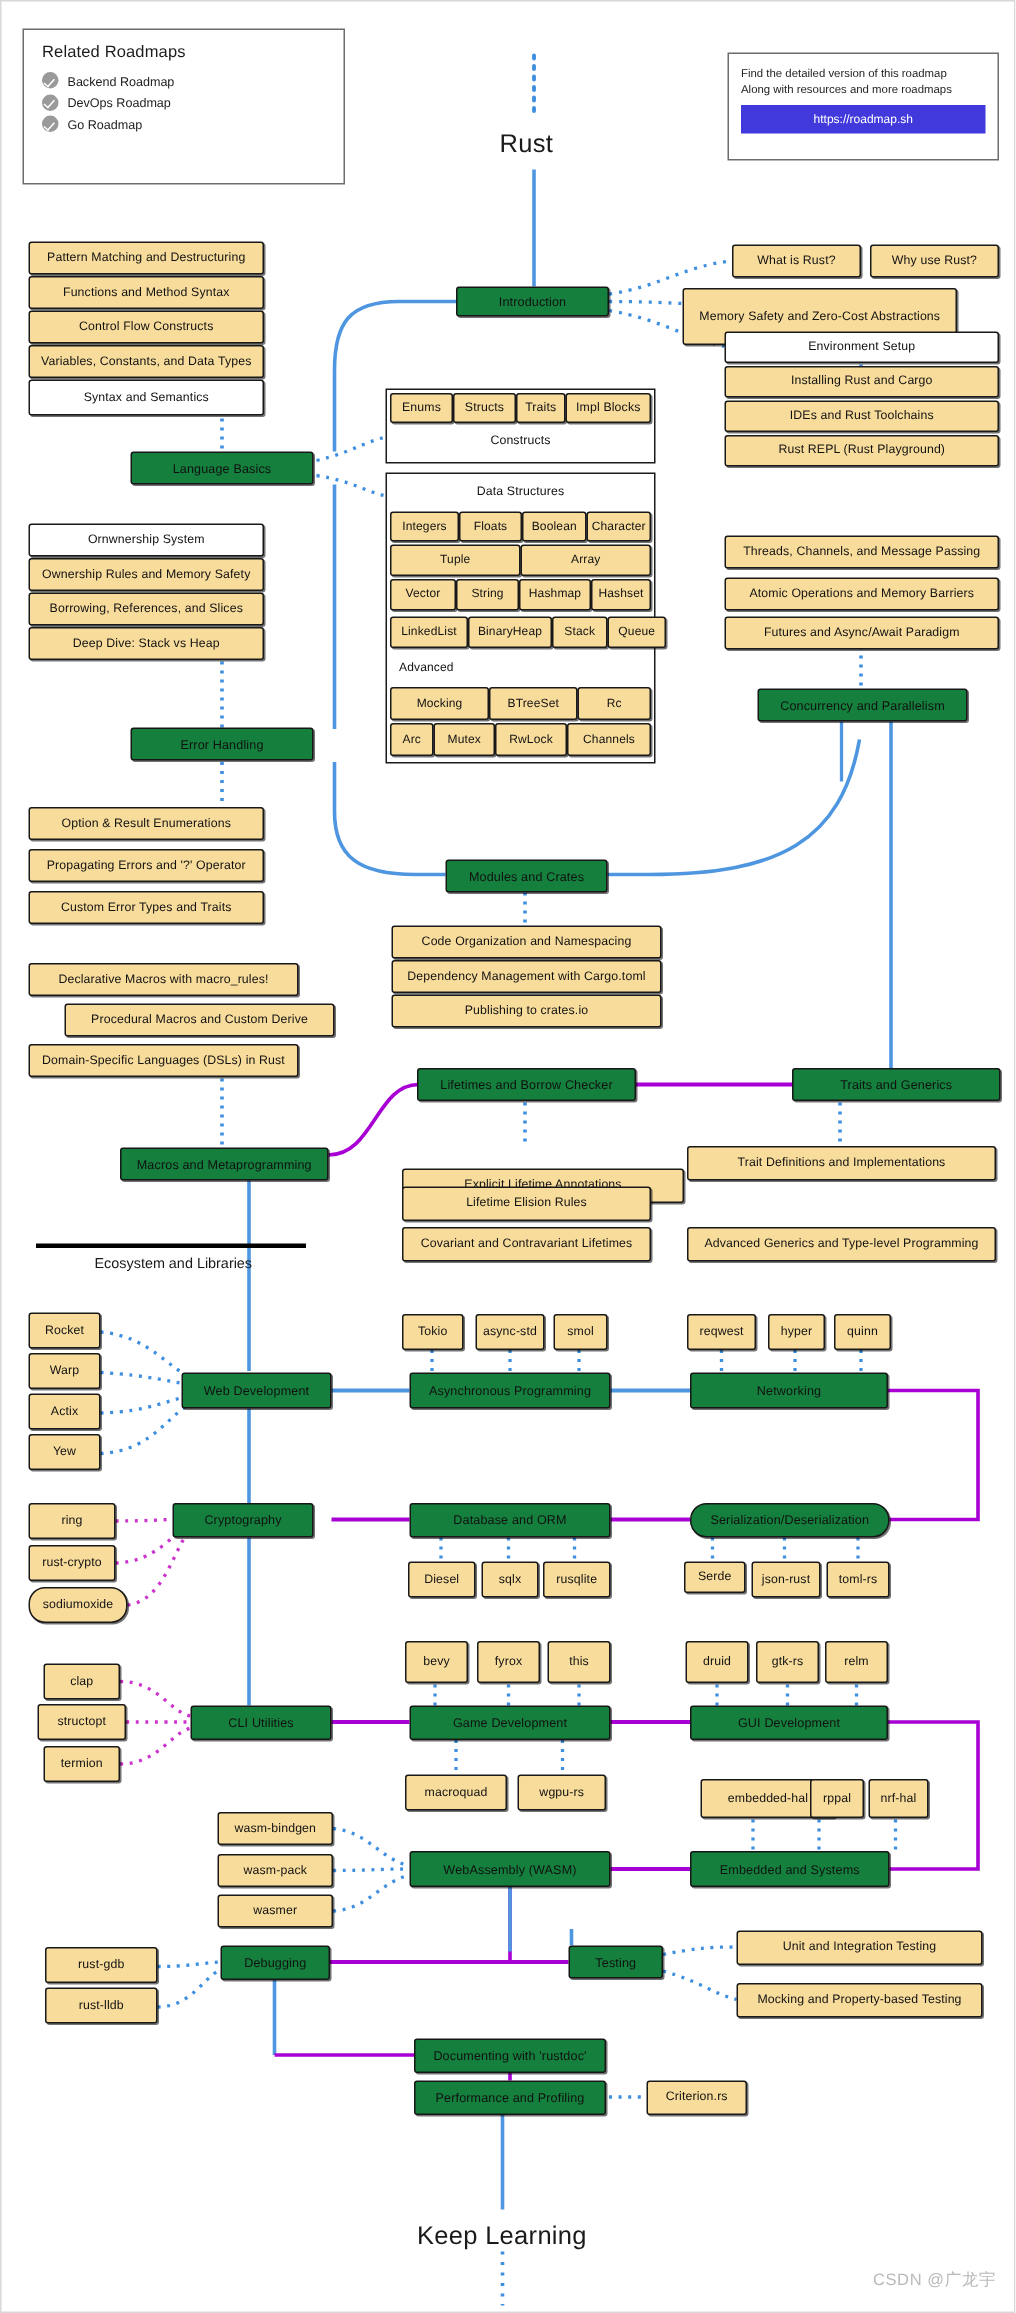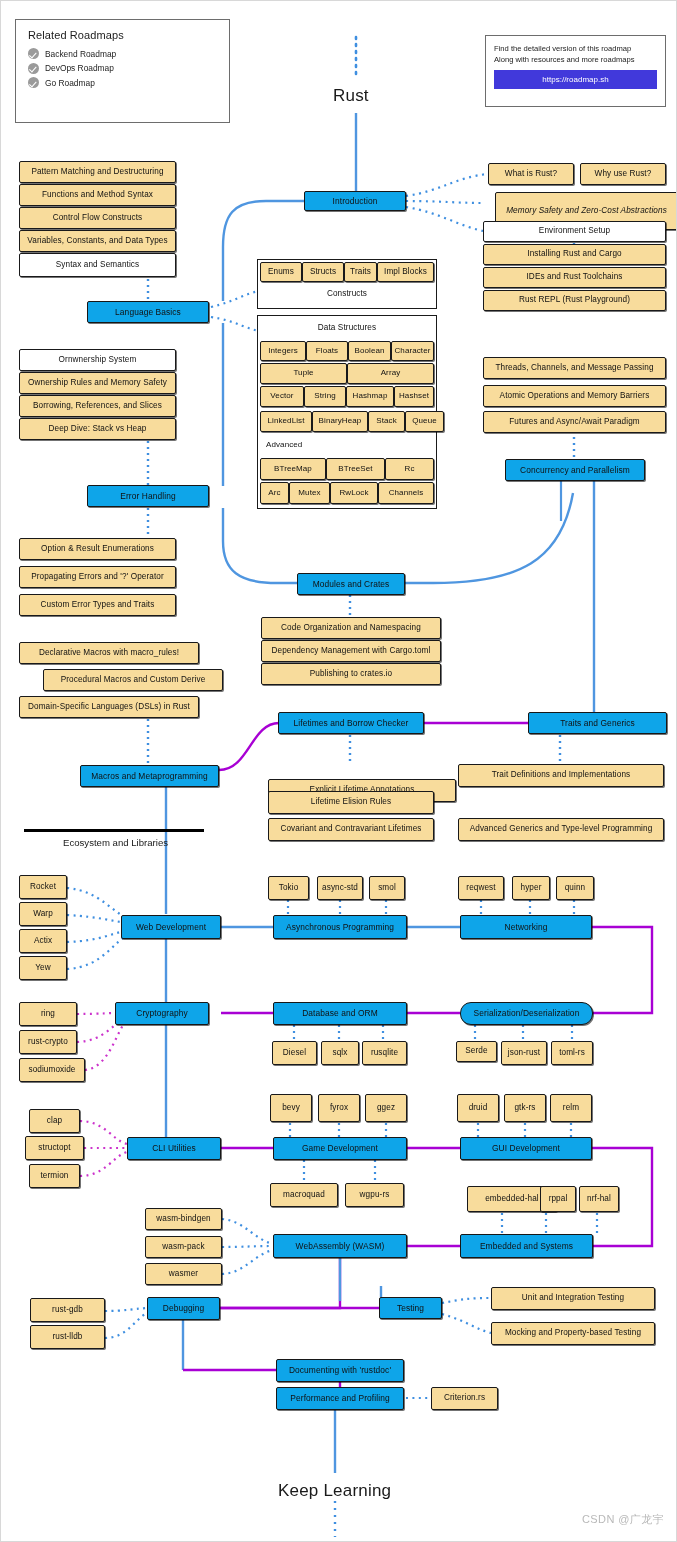--- a/index.html
+++ b/index.html
@@ -35,21 +35,21 @@
     font-size: 8.2px;
     line-height: 1.05;
     letter-spacing: 0.1px;
     color: #111;
     padding: 1px 2px;
     background: #f8dc9c;
     box-shadow: 1px 1px 0 rgba(0,0,0,0.55);
     white-space: nowrap;
   }
   .primary {
-    background: #0ea5e9;
+    background: #15803d;
     border-color: #171717;
     font-size: 8.4px;
   }
   .plain {
     background: #ffffff;
   }
   .tiny { font-size: 8px; }
 
   
   #related-card {
@@ -312,21 +312,21 @@
 
   <div class="headline" style="left:332px; top:85px;">Rust</div>
   <div class="headline" style="left:277px; top:1480px;">Keep Learning</div>
   <div id="eco-rule" style="left:23px; top:828px; width:180px;"></div>
   <div id="eco-label" style="left:62px; top:836px;">Ecosystem and Libraries</div>
   <div id="watermark">CSDN @广龙宇</div>
 
   <div class="node primary" style="left:303px; top:190px; width:102px; height:20px;">Introduction</div>
   <div class="node" style="left:487px; top:162px; width:86px; height:22px;">What is Rust?</div>
   <div class="node" style="left:579px; top:162px; width:86px; height:22px;">Why use Rust?</div>
-  <div class="node" style="left:494px; top:191px; width:183px; height:38px;font-style:italic;">Memory Safety and Zero-Cost Abstractions</div>
+  <div class="node" style="left:454px; top:191px; width:183px; height:38px;">Memory Safety and Zero-Cost Abstractions</div>
 
   <div class="node plain" style="left:482px; top:220px; width:183px; height:21px;">Environment Setup</div>
   <div class="node" style="left:482px; top:243px; width:183px; height:21px;">Installing Rust and Cargo</div>
   <div class="node" style="left:482px; top:266px; width:183px; height:21px;">IDEs and Rust Toolchains</div>
   <div class="node" style="left:482px; top:289px; width:183px; height:21px;">Rust REPL (Rust Playground)</div>
 
   <div class="node" style="left:18px; top:160px; width:157px; height:22px;">Pattern Matching and Destructuring</div>
   <div class="node" style="left:18px; top:183px; width:157px; height:22px;">Functions and Method Syntax</div>
   <div class="node" style="left:18px; top:206px; width:157px; height:22px;">Control Flow Constructs</div>
   <div class="node" style="left:18px; top:229px; width:157px; height:22px;">Variables, Constants, and Data Types</div>
@@ -351,21 +351,21 @@
   <div class="node tiny" style="left:346px; top:362px; width:87px; height:21px;">Array</div>
   <div class="node tiny" style="left:259px; top:385px; width:44px; height:21px;">Vector</div>
   <div class="node tiny" style="left:303px; top:385px; width:42px; height:21px;">String</div>
   <div class="node tiny" style="left:345px; top:385px; width:48px; height:21px;">Hashmap</div>
   <div class="node tiny" style="left:393px; top:385px; width:40px; height:21px;">Hashset</div>
   <div class="node tiny" style="left:259px; top:410px; width:52px; height:21px;">LinkedList</div>
   <div class="node tiny" style="left:311px; top:410px; width:56px; height:21px;">BinaryHeap</div>
   <div class="node tiny" style="left:367px; top:410px; width:37px; height:21px;">Stack</div>
   <div class="node tiny" style="left:404px; top:410px; width:39px; height:21px;">Queue</div>
   <div class="node plain tiny" style="left:259px; top:434px; width:174px; height:21px; border:none; box-shadow:none; justify-content:flex-start; padding-left:6px;">Advanced</div>
-  <div class="node tiny" style="left:259px; top:457px; width:66px; height:22px;">BTreeMap</div>
+  <div class="node tiny" style="left:259px; top:457px; width:66px; height:22px;">Mocking</div>
   <div class="node tiny" style="left:325px; top:457px; width:59px; height:22px;">BTreeSet</div>
   <div class="node tiny" style="left:384px; top:457px; width:49px; height:22px;">Rc</div>
   <div class="node tiny" style="left:259px; top:481px; width:29px; height:22px;">Arc</div>
   <div class="node tiny" style="left:288px; top:481px; width:41px; height:22px;">Mutex</div>
   <div class="node tiny" style="left:329px; top:481px; width:48px; height:22px;">RwLock</div>
   <div class="node tiny" style="left:377px; top:481px; width:56px; height:22px;">Channels</div>
 
   <div class="node plain" style="left:18px; top:348px; width:157px; height:22px;">Ornwnership System</div>
   <div class="node" style="left:18px; top:371px; width:157px; height:22px;">Ownership Rules and Memory Safety</div>
   <div class="node" style="left:18px; top:394px; width:157px; height:22px;">Borrowing, References, and Slices</div>
@@ -412,41 +412,41 @@
   <div class="node" style="left:368px; top:875px; width:36px; height:24px;">smol</div>
   <div class="node primary" style="left:272px; top:914px; width:134px; height:24px;">Asynchronous Programming</div>
 
   <div class="node" style="left:457px; top:875px; width:46px; height:24px;">reqwest</div>
   <div class="node" style="left:511px; top:875px; width:38px; height:24px;">hyper</div>
   <div class="node" style="left:555px; top:875px; width:38px; height:24px;">quinn</div>
   <div class="node primary" style="left:459px; top:914px; width:132px; height:24px;">Networking</div>
 
   <div class="node" style="left:18px; top:1001px; width:58px; height:24px;">ring</div>
   <div class="node" style="left:18px; top:1029px; width:58px; height:24px;">rust-crypto</div>
-  <div class="node" style="left:18px; top:1057px; width:66px; height:24px;">sodiumoxide</div>
+  <div class="node" style="left:18px; top:1057px; width:66px; height:24px;border-radius:11px;">sodiumoxide</div>
   <div class="node primary" style="left:114px; top:1001px; width:94px; height:23px;">Cryptography</div>
 
   <div class="node primary" style="left:272px; top:1001px; width:134px; height:23px;">Database and ORM</div>
   <div class="node" style="left:271px; top:1040px; width:45px; height:24px;">Diesel</div>
   <div class="node" style="left:320px; top:1040px; width:38px; height:24px;">sqlx</div>
   <div class="node" style="left:361px; top:1040px; width:45px; height:24px;">rusqlite</div>
 
   <div class="node primary" style="left:459px; top:1001px; width:133px; height:23px;border-radius:11px;">Serialization/Deserialization</div>
   <div class="node" style="left:455px; top:1040px; width:41px; height:21px;">Serde</div>
   <div class="node" style="left:500px; top:1040px; width:46px; height:24px;">json-rust</div>
   <div class="node" style="left:550px; top:1040px; width:42px; height:24px;">toml-rs</div>
 
   <div class="node" style="left:28px; top:1108px; width:51px; height:24px;">clap</div>
   <div class="node" style="left:24px; top:1135px; width:59px; height:24px;">structopt</div>
   <div class="node" style="left:28px; top:1163px; width:51px; height:24px;">termion</div>
   <div class="node primary" style="left:126px; top:1136px; width:94px; height:23px;">CLI Utilities</div>
 
   <div class="node" style="left:269px; top:1093px; width:42px; height:28px;">bevy</div>
   <div class="node" style="left:317px; top:1093px; width:42px; height:28px;">fyrox</div>
-  <div class="node" style="left:364px; top:1093px; width:42px; height:28px;">ggez</div>
+  <div class="node" style="left:364px; top:1093px; width:42px; height:28px;">this</div>
   <div class="node primary" style="left:272px; top:1136px; width:134px; height:23px;">Game Development</div>
   <div class="node" style="left:269px; top:1182px; width:68px; height:24px;">macroquad</div>
   <div class="node" style="left:344px; top:1182px; width:59px; height:24px;">wgpu-rs</div>
 
   <div class="node" style="left:456px; top:1093px; width:42px; height:28px;">druid</div>
   <div class="node" style="left:503px; top:1093px; width:42px; height:28px;">gtk-rs</div>
   <div class="node" style="left:549px; top:1093px; width:42px; height:28px;">relm</div>
   <div class="node primary" style="left:459px; top:1136px; width:132px; height:23px;">GUI Development</div>
 
   <div class="node" style="left:144px; top:1207px; width:77px; height:22px;">wasm-bindgen</div>

